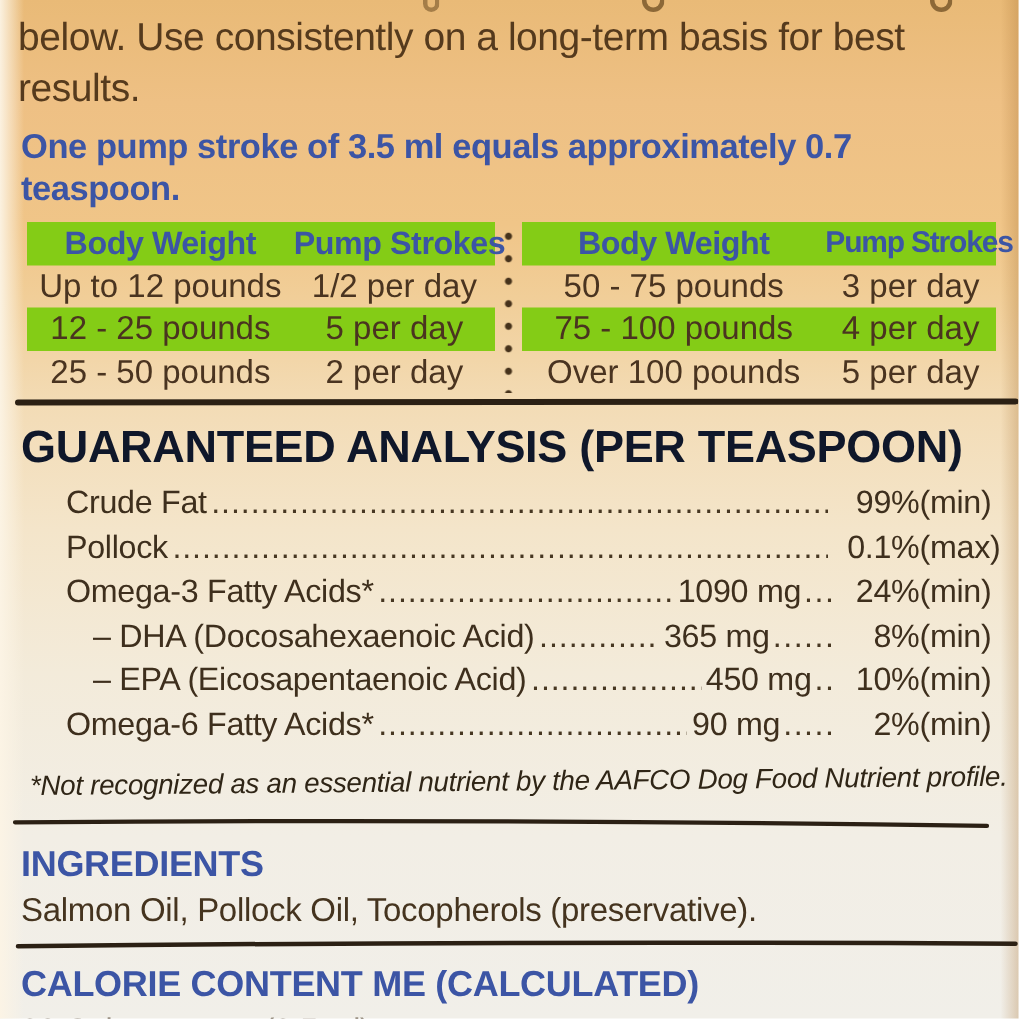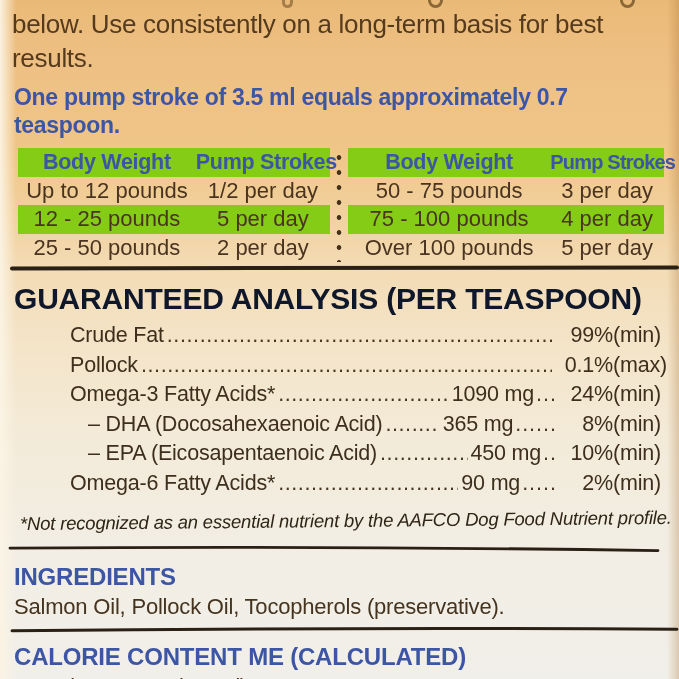--- a/index.html
+++ b/index.html
@@ -44,21 +44,21 @@
   .rule{display:block;margin:0;}
   .rule1{margin:3px 0 0 10px;}
   .rule2{margin:13px 0 0 6px;}
   .rule3{margin:5px 0 0 10px;}
 
   .ga-title{margin:11px 0 5px 14px;font-size:30px;font-weight:bold;color:#0f172a;
             letter-spacing:-0.2px;}
   .ga-row{display:flex;align-items:baseline;padding:0 6px 0 44px;
           font-size:21.5px;line-height:29.5px;color:#3e2f1d;letter-spacing:-0.2px;}
   .ga-row.indent{padding-left:62px;}
-  .ga-row .name{white-space:nowrap;margin-left:26px;}
+  .ga-row .name{white-space:nowrap;}
   .ga-row .leader{flex:1;overflow:hidden;white-space:nowrap;margin:0 3px;
                   letter-spacing:0.6px;color:#473722;}
   .ga-row .leader::after{content:"..................................................................................................................................";}
   .ga-row .amount{white-space:nowrap;}
   .ga-row .sep{letter-spacing:1px;margin:0 2px;color:#473722;}
   .ga-row .percent{min-width:54px;text-align:right;white-space:nowrap;}
   .ga-row .qual{min-width:60px;text-align:left;white-space:nowrap;}
 
   .footnote{margin:12px 0 0 0;padding-left:20px;font-size:18.5px;font-style:italic;
             color:#2f2516;letter-spacing:-0.2px;transform:rotate(-0.55deg);}

